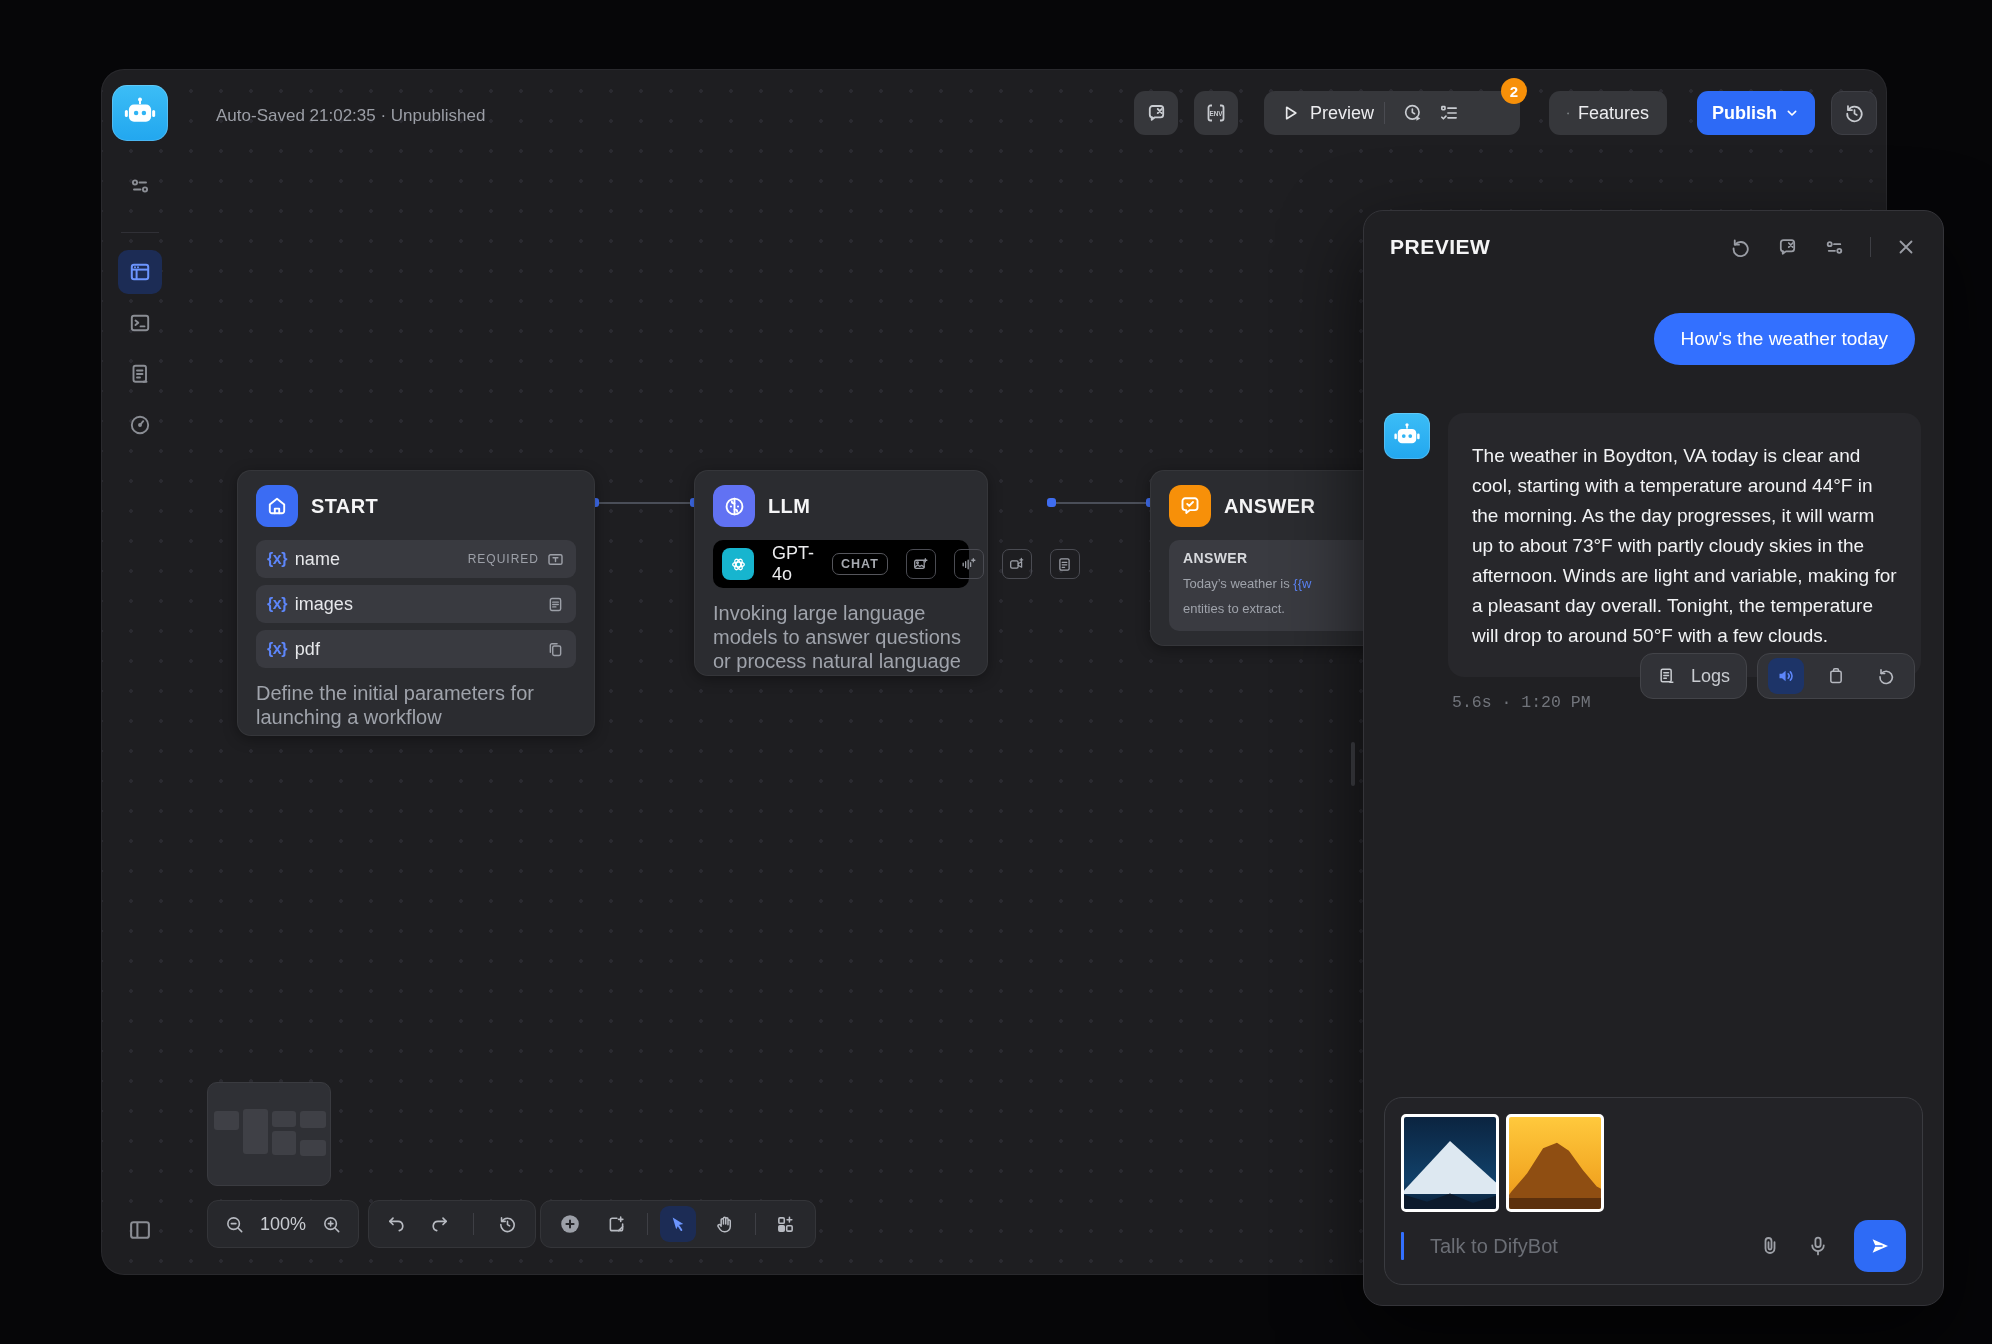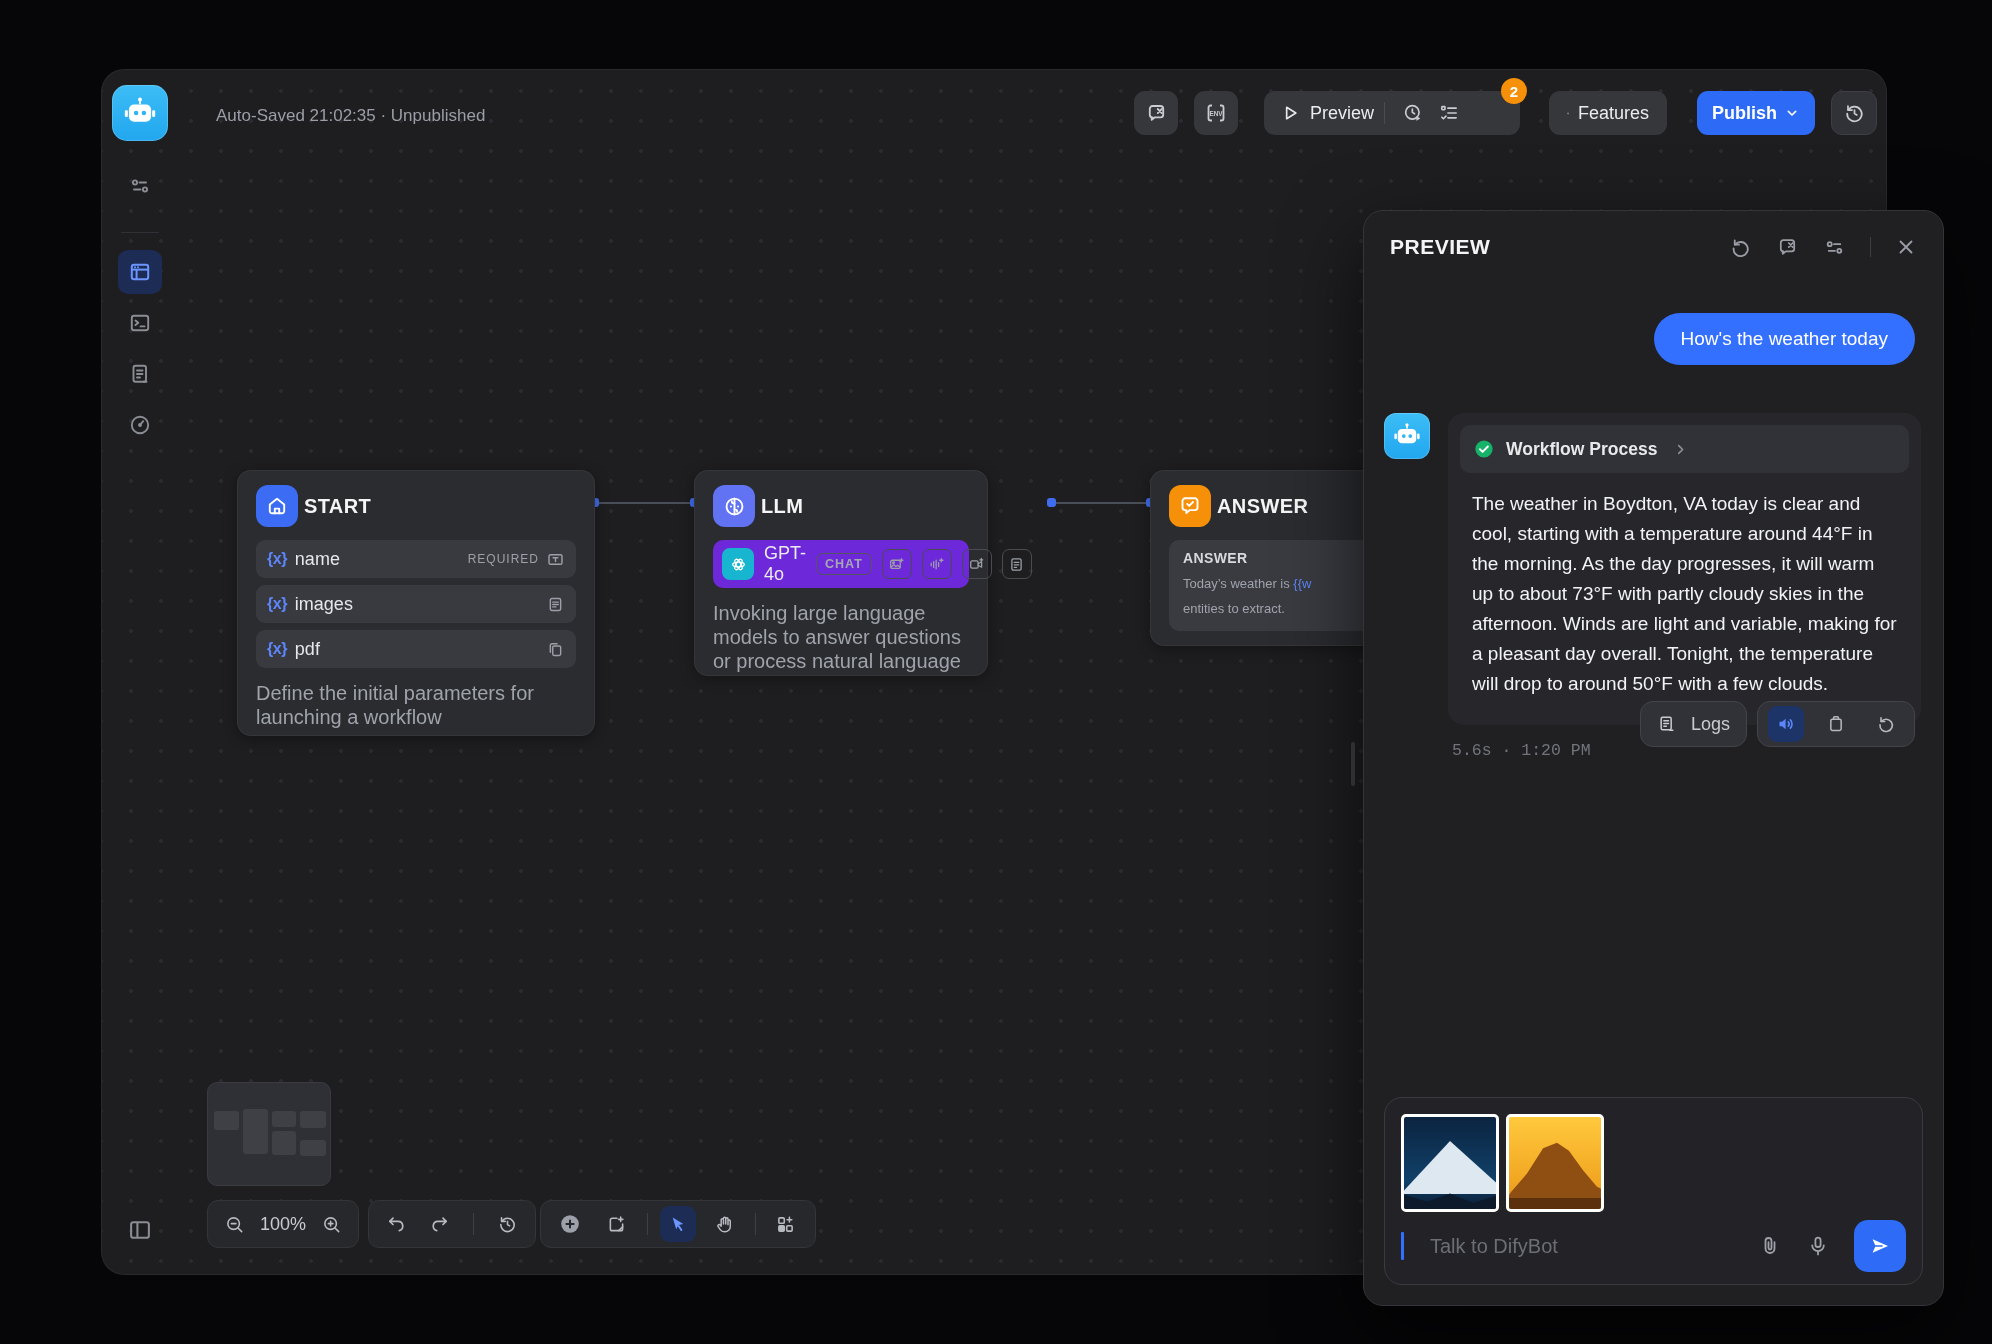--- a/index.html
+++ b/index.html
@@ -33,31 +33,31 @@
   .tb-label { font-size:18px; color:#ececef; }
   .features-btn { gap:9px; padding:0 18px; }
   .publish-btn { position:absolute; top:21px; height:44px; border-radius:11px; background:#2d6af6;
     display:flex; align-items:center; justify-content:center; gap:7px; color:#fff; font-size:18px; font-weight:700; }
   .badge { position:absolute; width:26px; height:26px; border-radius:50%; background:#f79009; color:#fff;
     font-size:15px; font-weight:700; display:flex; align-items:center; justify-content:center; z-index:6; }
 
   
   .node { position:absolute; background:#2b2c30; border:1px solid rgba(255,255,255,.05);
     border-radius:14px; box-shadow:0 3px 14px rgba(0,0,0,.35); padding:14px 18px; z-index:2; }
-  .node-head { display:flex; align-items:center; gap:6px; margin-bottom:13px; }
+  .node-head { display:flex; align-items:center; gap:13px; margin-bottom:13px; }
   .node-ic { width:42px; height:42px; border-radius:12px; display:flex; align-items:center; justify-content:center; flex:none; }
   .node-title { font-size:20px; font-weight:700; letter-spacing:.4px; color:#f5f5f6; }
   .vrow { height:38px; background:#393a40; border-radius:9px; display:flex; align-items:center;
     padding:0 11px; margin-bottom:7px; color:#e6e7ea; font-size:18px; gap:8px; }
   .vtok { color:#5d86fa; font-weight:700; font-size:16px; letter-spacing:-.5px; }
   .vtag { margin-left:auto; color:#9da0a8; font-size:12px; letter-spacing:1px; display:flex; align-items:center; gap:7px; }
   .vrow .end-ic { color:#9da0a8; }
   .node-desc { margin-top:13px; color:#9fa3ab; font-size:20px; line-height:24px; }
-  .model-row { height:48px; background:#6d28d9; border-radius:10px; display:flex; align-items:center;
-    padding:0 9px; gap:10px; }
+  .model-row { height:48px; background:#000000; border-radius:10px; display:flex; align-items:center;
+    padding:0 9px; gap:18px; }
   .openai-chip { width:32px; height:32px; border-radius:8px; background:#17b5cf; display:flex; align-items:center; justify-content:center; flex:none; }
   .model-name { font-size:18px; color:#ececee; }
   .mode-badge { margin-left:auto; border:1.5px solid #55565c; color:#a6a9b0; border-radius:7px;
     font-size:12.5px; letter-spacing:1px; padding:3px 8px; font-weight:600; }
   .cap-ic { width:30px; height:30px; border:1.5px solid #4a4b52; border-radius:7px; color:#9da0a8;
     display:flex; align-items:center; justify-content:center; flex:none; }
   .ans-box { background:#3a3b41; border-radius:10px; padding:10px 14px; }
   .ans-label { font-size:14px; font-weight:700; letter-spacing:.4px; color:#d7d9dd; margin-bottom:5px; }
   .ans-text { font-size:13px; line-height:25px; color:#9fa3ab; white-space:nowrap; overflow:hidden; }
   .ans-var { color:#5d86fa; }
@@ -519,30 +519,20 @@
               <rect x="11.35" y="3.8" width="1.3" height="2.3"></rect>
               <rect x="1.9" y="10" width="2" height="4.6" rx="1"></rect>
               <rect x="20.1" y="10" width="2" height="4.6" rx="1"></rect>
               <rect x="4.6" y="6.3" width="14.8" height="11.5" rx="3.4"></rect>
             </g>
             <circle cx="9.4" cy="12" r="1.5" fill="#2fb4f4"></circle>
             <circle cx="14.6" cy="12" r="1.5" fill="#2fb4f4"></circle>
           </svg>
       </div>
       <div class="bot-bubble">
-        <div class="wf-chip">
-          <svg width="22" height="22" viewBox="0 0 24 24">
-              <circle cx="12" cy="12" r="9.4" fill="#17b26a"></circle>
-              <path d="m7.6 12.3 2.9 2.9 5.7-5.9" stroke="#fff" stroke-width="2.1" fill="none" stroke-linecap="round" stroke-linejoin="round"></path>
-            </svg>
-          <span>Workflow Process</span>
-          <svg class="wf-chev" width="17" height="17" viewBox="0 0 24 24" fill="none" stroke="currentColor" stroke-width="2.2" stroke-linecap="round" stroke-linejoin="round">
-              <path d="m9.5 6.5 5.5 5.5-5.5 5.5"></path>
-            </svg>
-        </div>
         <div class="bot-msg">The weather in Boydton, VA today is clear and cool, starting with a temperature around 44°F in the morning. As the day progresses, it will warm up to about 73°F with partly cloudy skies in the afternoon. Winds are light and variable, making for a pleasant day overall. Tonight, the temperature will drop to around 50°F with a few clouds.</div>
 
         <div class="msg-actions">
           <span class="pill" style="padding:0 16px;">
             <svg width="20" height="20" viewBox="0 0 24 24" fill="none" stroke="currentColor" stroke-width="1.8" stroke-linecap="round">
                 <rect x="5" y="3.8" width="12" height="15" rx="1.8"></rect>
                 <path d="M8.2 8h5.6M8.2 11.4h5.6M8.2 14.8h3"></path>
                 <path d="M15.5 19.6h3.5"></path>
               </svg>
             <span class="logs-t">Logs</span>

